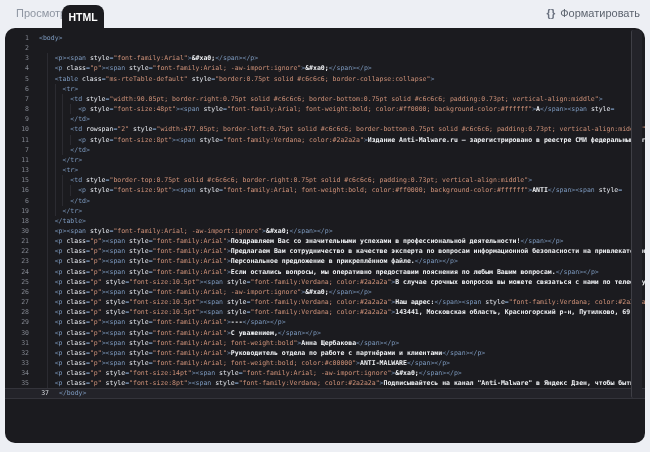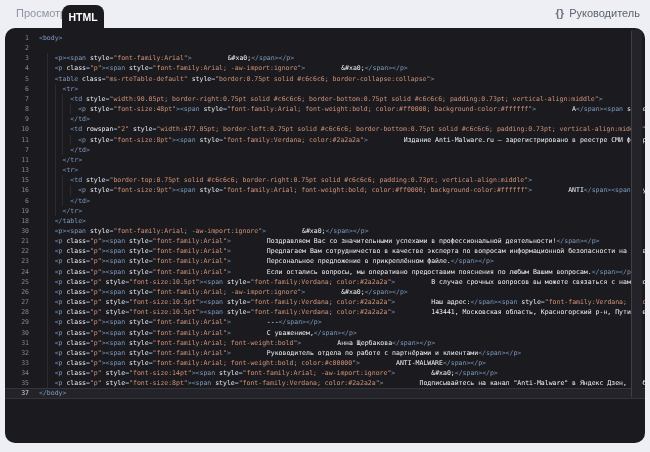--- a/index.html
+++ b/index.html
@@ -43,45 +43,45 @@
   }
   .row{display:flex;height:10.17px;white-space:pre;position:relative;}
   .row.active{
     background:#232329;
     box-shadow:inset 0 1px 0 #34343b, inset 0 -1px 0 #34343b;
   }
   .ln{
     flex:0 0 24px;text-align:right;padding-right:10px;
     color:#82868f;user-select:none;
   }
-  .row.active .ln{color:#dcdfe4;}
+  .row.active .ln{color:#dcdfe4;padding-left:20px;}
   .lc{position:relative;flex:1 1 auto;overflow:hidden;}
   .guide{position:absolute;top:0;bottom:0;width:1px;background:#2b2b31;}
   
   .t{color:#7d9abf;}
   .a{color:#e9ecf2;font-weight:normal;}
   .s{color:#ce9178;}
-  .x{color:#f0f2f5;font-weight:normal;margin-left:36px;}
+  .x{color:#f0f2f5;font-weight:bold;}
   
   .vscroll{
     position:absolute;top:2px;right:3px;width:10px;height:368px;
     background:#232329;border-left:1px solid #3f3f46;border-radius:2px;
   }
 </style>
 </head>
 <body>
 
 <div class="topbar">
   <span class="tab-preview">Просмотр</span>
   <div class="tab-html">
     <span>HTML</span>
   </div>
   <div class="format-btn">
     <span class="braces">{}</span>
-    <span>Руководитель</span>
+    <span>Форматировать</span>
   </div>
 </div>
 
 <div class="panel">
   <div class="code-area" id="code-area">
       <div class="row"><span class="ln">1</span><span class="lc"><span class="t">&lt;body&gt;</span></span></div>
       <div class="row"><span class="ln">2</span><span class="lc"></span></div>
       <div class="row"><span class="ln">3</span><span class="lc"><i class="guide" style="left: 2ch;"></i><span class="t">    &lt;p&gt;&lt;span </span><span class="a">style</span><span class="t">=</span><span class="s">"font-family:Arial"</span><span class="t">&gt;</span><span class="x">&amp;#xa0;</span><span class="t">&lt;/span&gt;&lt;/p&gt;</span></span></div>
       <div class="row"><span class="ln">4</span><span class="lc"><i class="guide" style="left: 2ch;"></i><span class="t">    &lt;p </span><span class="a">class</span><span class="t">=</span><span class="s">"p"</span><span class="t">&gt;&lt;span </span><span class="a">style</span><span class="t">=</span><span class="s">"font-family:Arial; -aw-import:ignore"</span><span class="t">&gt;</span><span class="x">&amp;#xa0;</span><span class="t">&lt;/span&gt;&lt;/p&gt;</span></span></div>
       <div class="row"><span class="ln">5</span><span class="lc"><i class="guide" style="left: 2ch;"></i><span class="t">    &lt;table </span><span class="a">class</span><span class="t">=</span><span class="s">"ms-rteTable-default"</span><span class="t"> </span><span class="a">style</span><span class="t">=</span><span class="s">"border:0.75pt solid #c6c6c6; border-collapse:collapse"</span><span class="t">&gt;</span></span></div>

